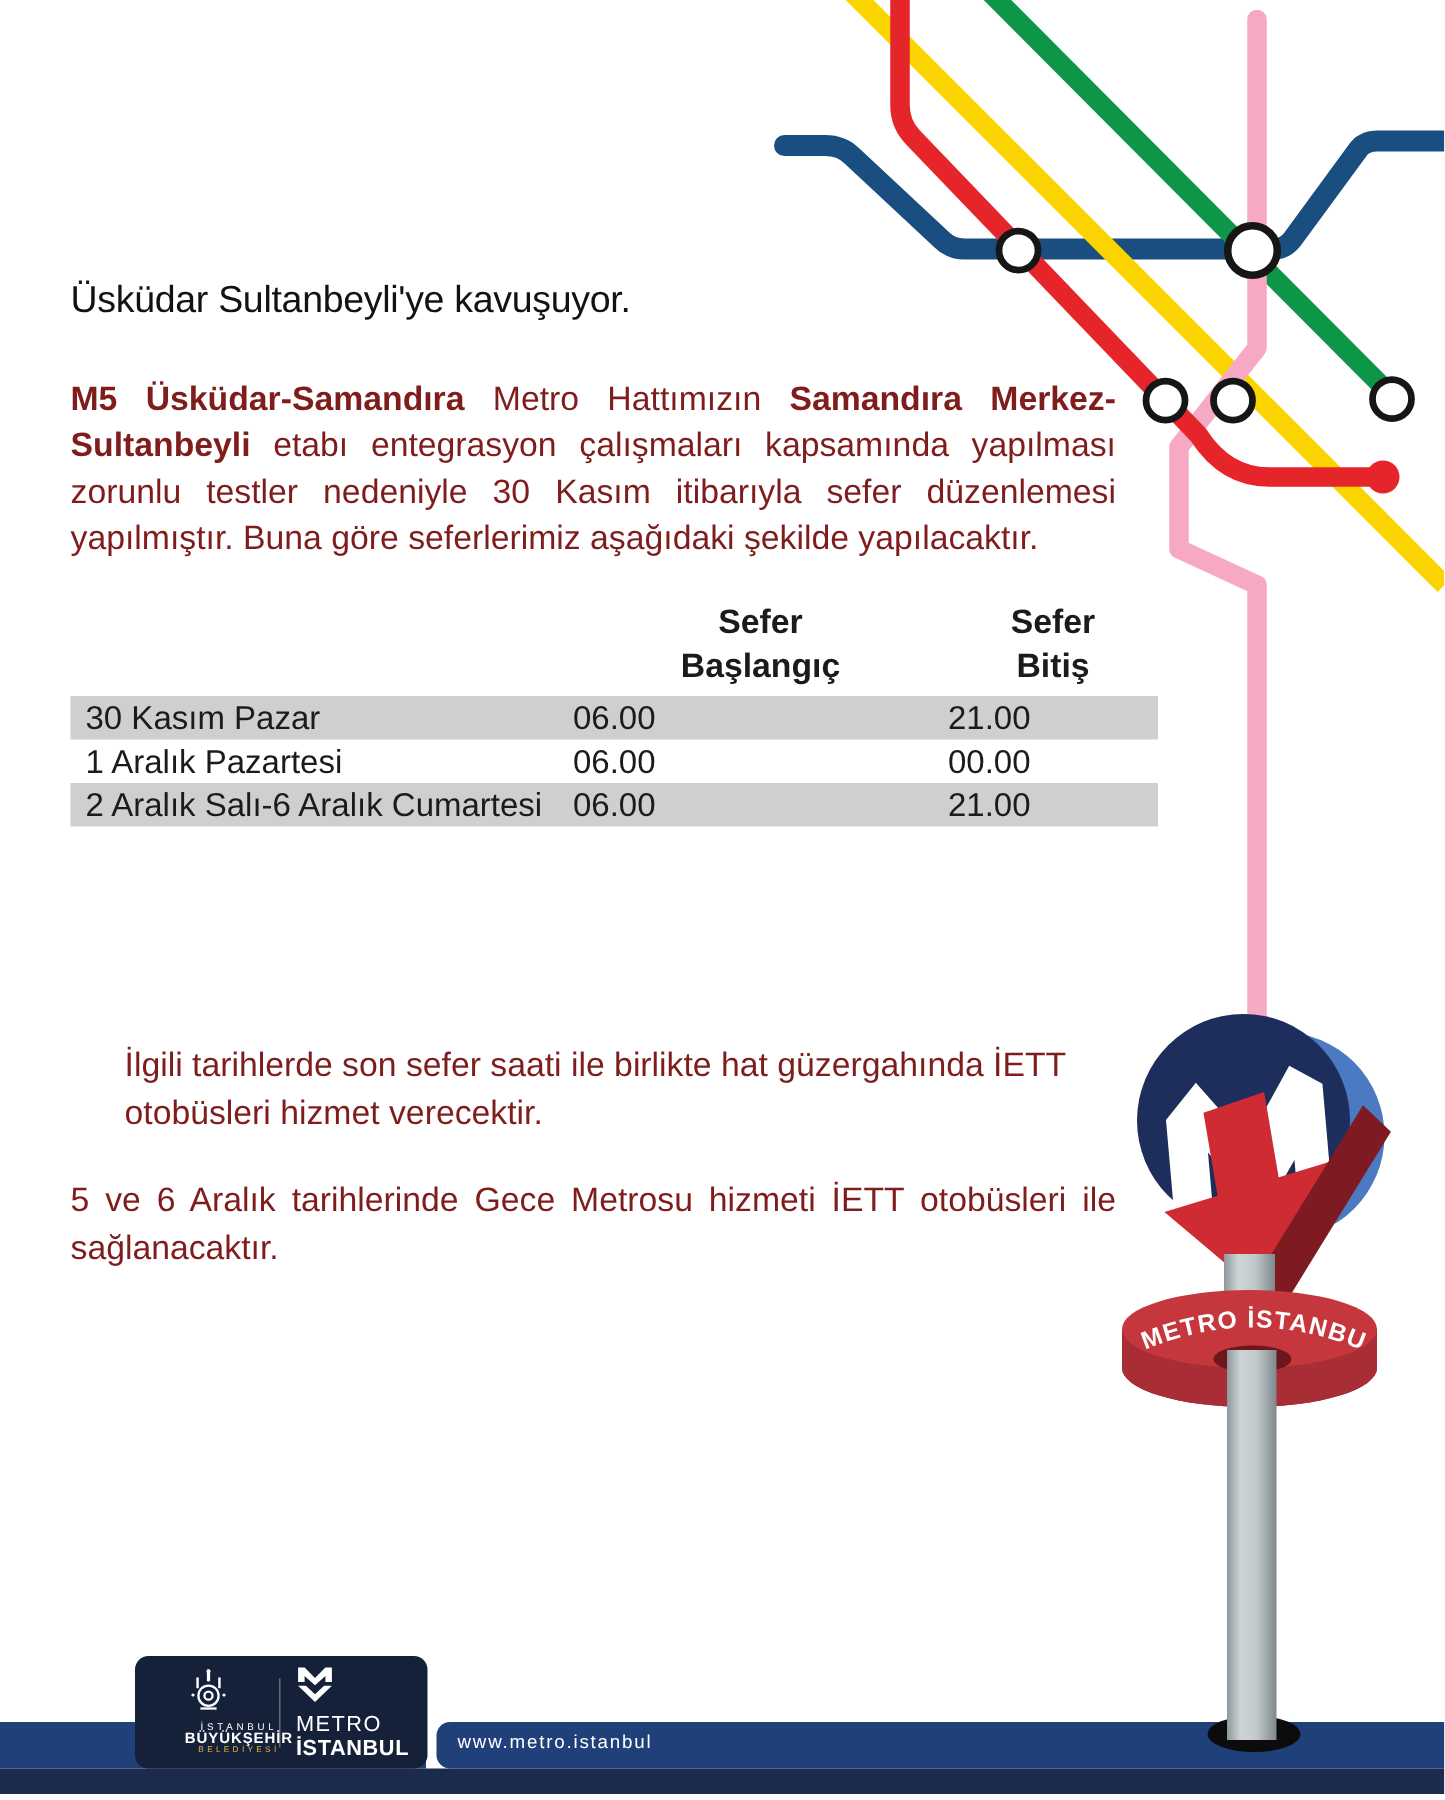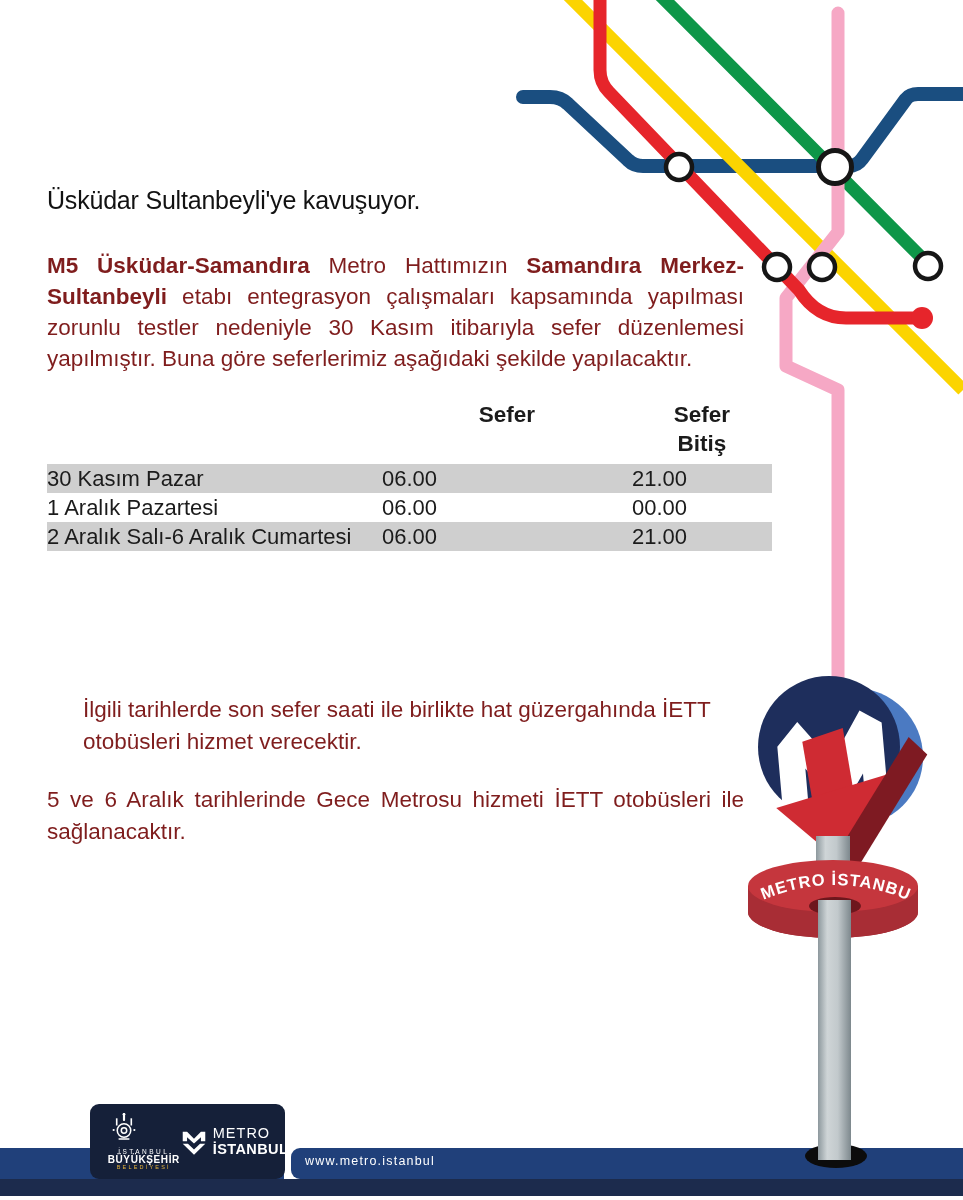--- a/index.html
+++ b/index.html
@@ -13,35 +13,35 @@
   .para{font-size:22.5px;line-height:31px;color:#7f1d1d;}
   .para1{left:47px;top:250px;width:697px;text-align:justify;}
   .note1{left:47px;top:694px;width:710px;line-height:32px;margin-left:36px;}
   .note2{left:47px;top:784px;width:697px;text-align:justify;line-height:32px;}
   .tbl{left:47px;top:400px;width:725px;}
   .t-head,.t-row{display:grid;grid-template-columns:335px 250px 140px;}
   .t-head{font-weight:bold;font-size:22.5px;line-height:29px;margin-bottom:6px;}
   .t-head .hc{text-align:center;}
   .t-row{height:29px;align-items:center;font-size:22px;}
   .t-row.shaded{background:#cfcfcf;}
-  .t-label{white-space:nowrap;}
+  .t-label{padding-left:10px;white-space:nowrap;}
   .t-time{}
   
   .bar{position:absolute;z-index:1;background:#20407a;height:31px;top:1148px;}
   .bar-left{left:0;width:284px;}
   .bar-right{left:291px;width:672px;border-radius:9px 0 0 9px;}
   .strip{position:absolute;z-index:1;left:0;top:1179px;width:963px;height:17px;background:#1c2b4d;}
   .logo-box{position:absolute;z-index:2;left:90px;top:1104px;width:195px;height:75px;background:#152039;border-radius:9px;display:flex;align-items:center;justify-content:center;gap:10px;}
   .ibb{display:flex;flex-direction:column;align-items:center;width:74px;}
   .ibb-txt{color:#fff;text-align:center;line-height:1.08;margin-left:40px;}
   .ibb-l1{font-size:6.5px;letter-spacing:2.5px;}
   .ibb-l2{font-size:10px;font-weight:bold;letter-spacing:0.6px;}
   .ibb-l3{font-size:5.5px;letter-spacing:2.2px;color:#e8b43c;}
   .vdiv{width:1px;height:46px;background:#8a93a6;opacity:0.65;}
-  .metro-logo{display:flex;align-items:flex-end;gap:6px;}
+  .metro-logo{display:flex;align-items:flex-start;gap:6px;flex-direction:column;}
   .metro-words{color:#fff;line-height:1.05;}
   .metro-w1{font-size:14.5px;letter-spacing:1px;font-weight:300;}
   .metro-w2{font-size:14.5px;font-weight:bold;letter-spacing:0.4px;}
   .url{position:absolute;z-index:2;left:305px;top:1154px;color:#fff;font-size:12.5px;font-weight:normal;letter-spacing:1.2px;}
 </style>
 </head>
 <body>
 
 <div class="canvas">
 
@@ -95,20 +95,21 @@
 
   <div class="content title">Üsküdar Sultanbeyli'ye kavuşuyor.</div>
 
   <div class="content para para1"><b>M5 Üsküdar-Samandıra</b><span> Metro Hattımızın </span><b>Samandıra Merkez-Sultanbeyli</b><span> etabı entegrasyon çalışmaları kapsamında yapılması zorunlu testler nedeniyle 30 Kasım itibarıyla sefer düzenlemesi yapılmıştır. Buna göre seferlerimiz aşağıdaki şekilde yapılacaktır.</span></div>
 
   <div class="content tbl">
     <div class="t-head">
       <div class="hc"></div>
       <div class="hc">
         <div>Sefer</div>
+        <div>Başlangıç</div>
       </div>
       <div class="hc">
         <div>Sefer</div>
         <div>Bitiş</div>
       </div>
     </div>
     <div>
         <div class="t-row shaded">
           <div class="t-label">30 Kasım Pazar</div>
           <div class="t-time">06.00</div>

